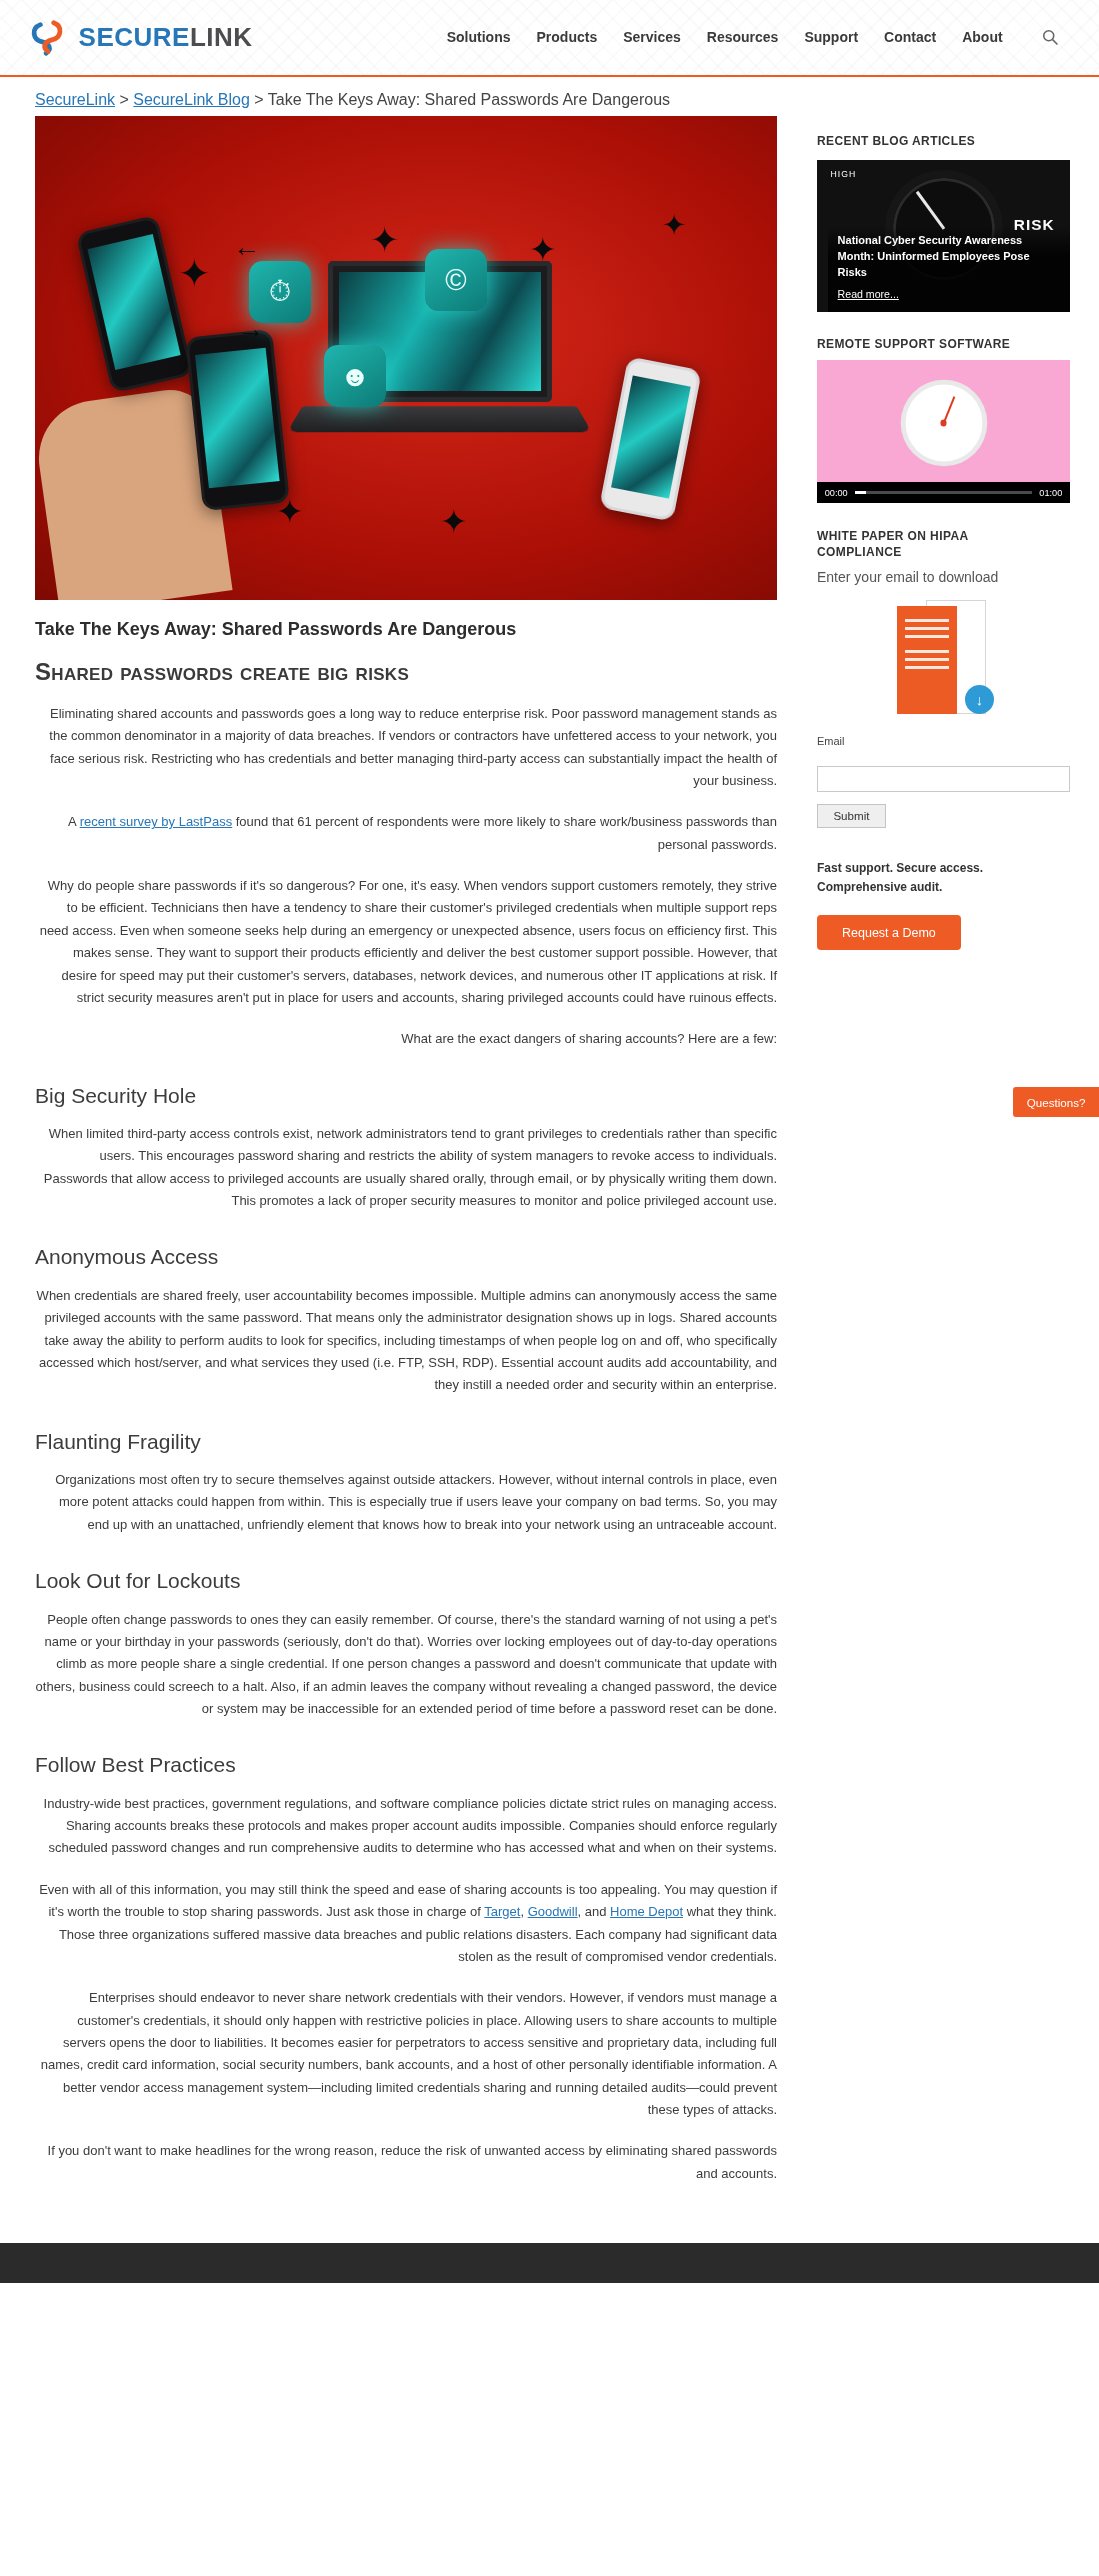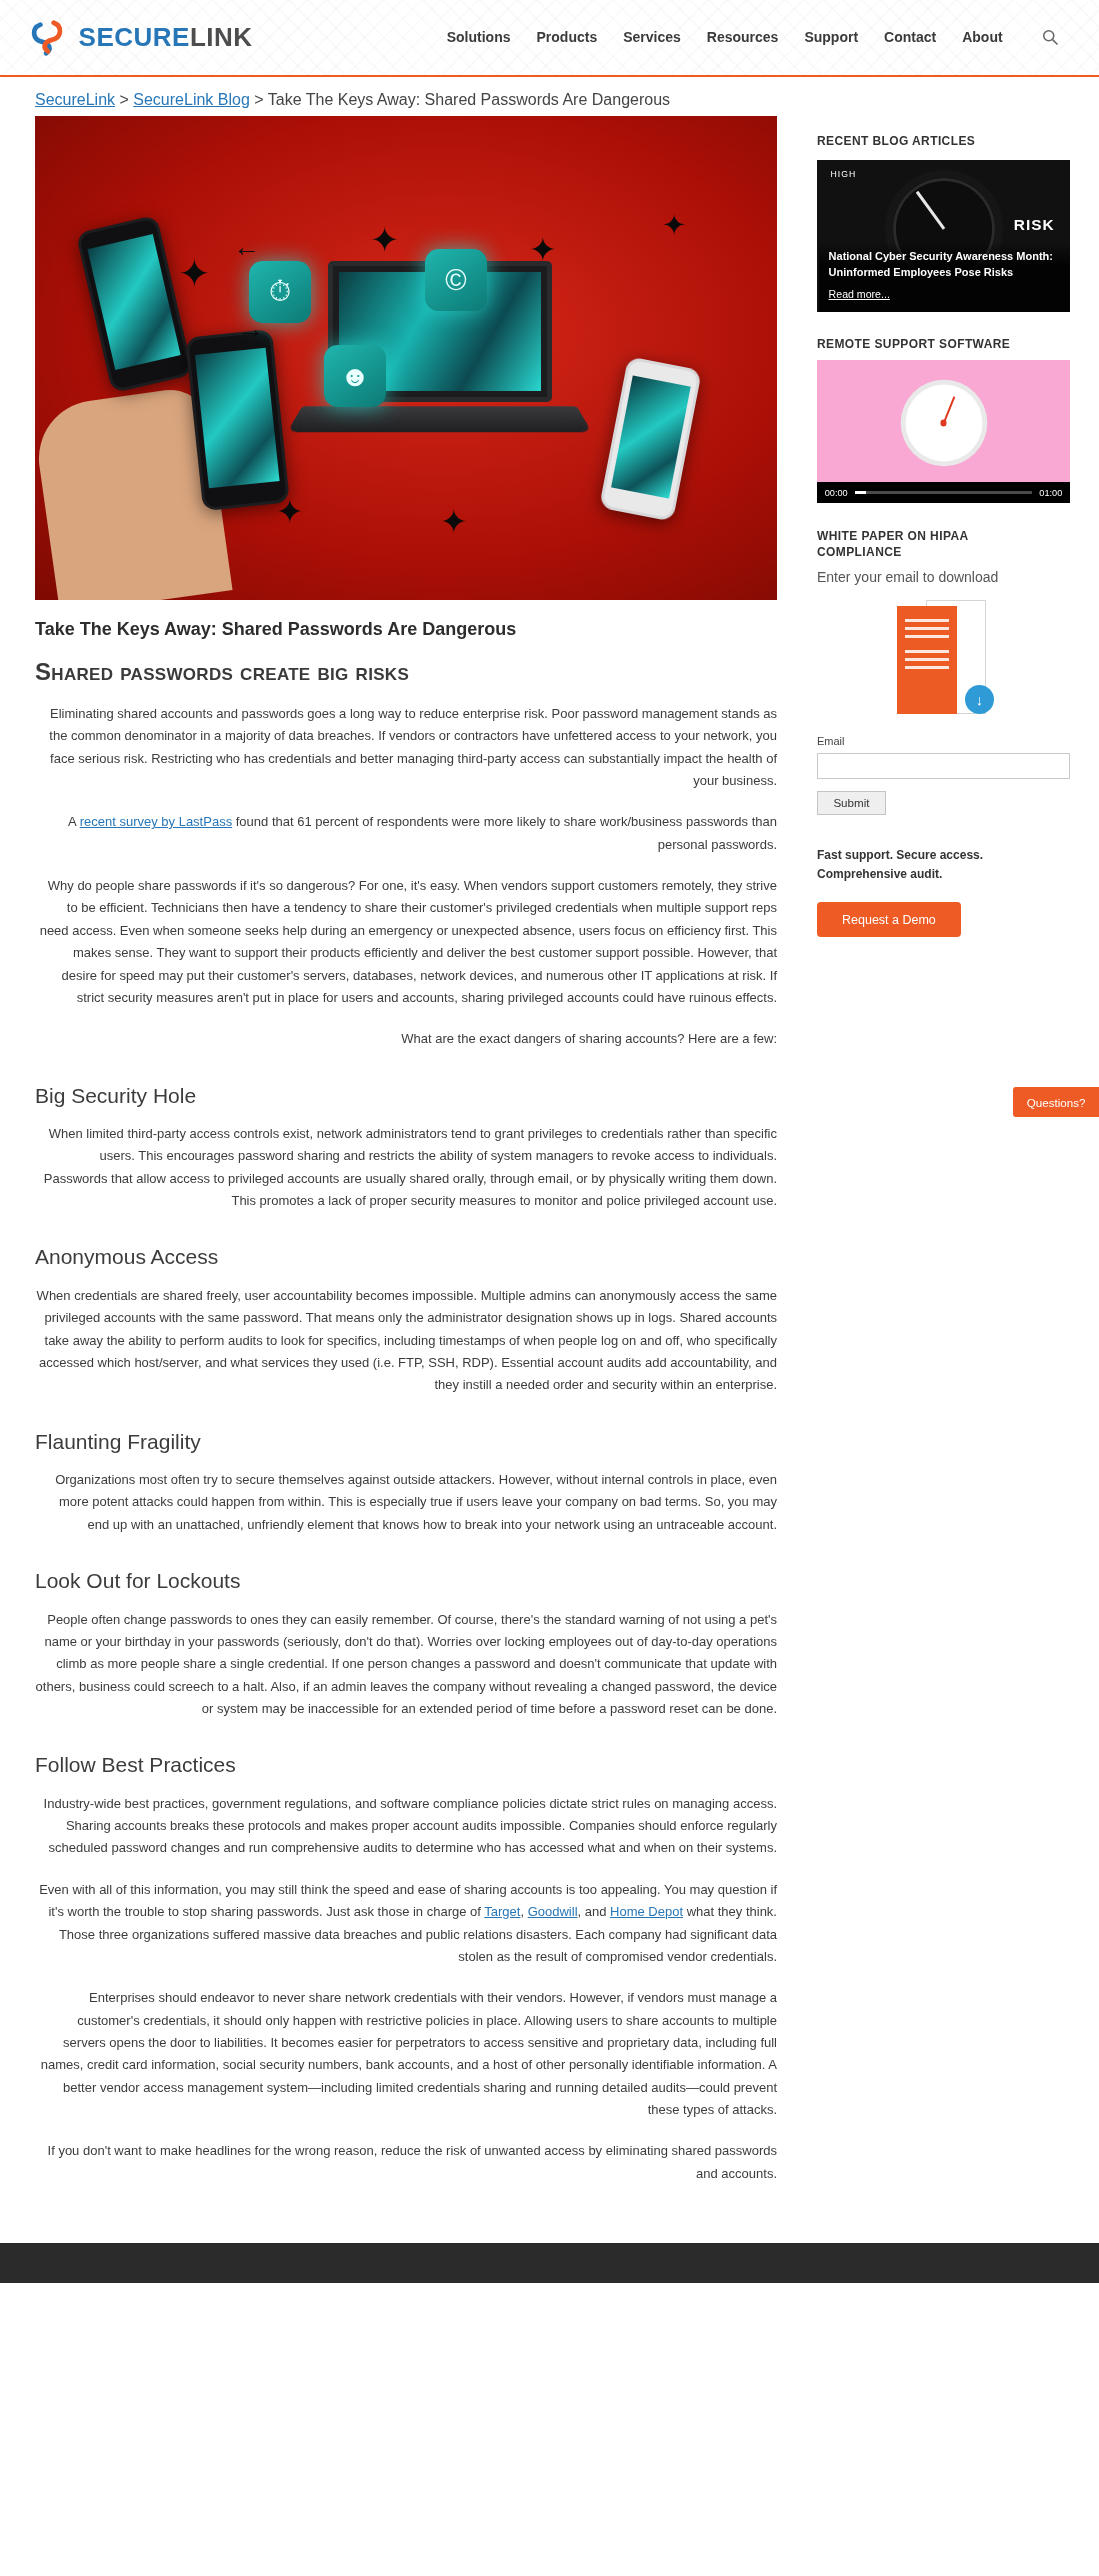--- a/index.html
+++ b/index.html
@@ -224,21 +224,21 @@
   }
   .risk-label {
     position: absolute; right: 15.4px; top: 56px;
     color: #fff; font-size: 15.4px; font-weight: bold; letter-spacing: 1px;
   }
   .risk-high {
     position: absolute; left: 13.5px; top: 9.6px;
     color: #fff; font-size: 8.7px; letter-spacing: 1px;
   }
   .side-card-overlay {
-    position: absolute; left: 2px; right: 0; bottom: 0;
+    position: absolute; left: 11px; right: 0; bottom: 0;
     padding: 7.7px 9.6px 9.6px 9.6px;
     background: linear-gradient(transparent, rgba(0,0,0,0.85) 35%);
   }
   .side-card-title {
     color: #fff; font-size: 11px; font-weight: bold; line-height: 1.45;
     margin-bottom: 2.9px;
   }
   .side-card-more { color: #ffffff; font-size: 10.6px; text-decoration: underline; }
 
   .video-box {
@@ -291,21 +291,21 @@
   .wp-doc .sheet-front i {
     position: absolute; left: 7.7px; right: 7.7px; height: 2.9px; background: rgba(255,255,255,0.85);
   }
   .wp-doc .dl {
     position: absolute; right: -3.9px; bottom: 1.9px;
     width: 29px; height: 29px; border-radius: 50%;
     background: #2f9bd6; color: #fff;
     display: flex; align-items: center; justify-content: center;
     font-size: 14.5px;
   }
-  .field-label { font-size: 11px; color: #444; margin-bottom: 6px; }
+  .field-label { font-size: 11px; color: #444; margin-bottom: 19px; }
   .text-input {
     width: 253px; height: 26px;
     border: 1px solid #c9c9c9;
     background: #fff;
     font-size: 11.6px;
     padding: 0 5.8px;
     margin-bottom: 11.6px;
   }
   .submit-btn {
     background: #efefef;

